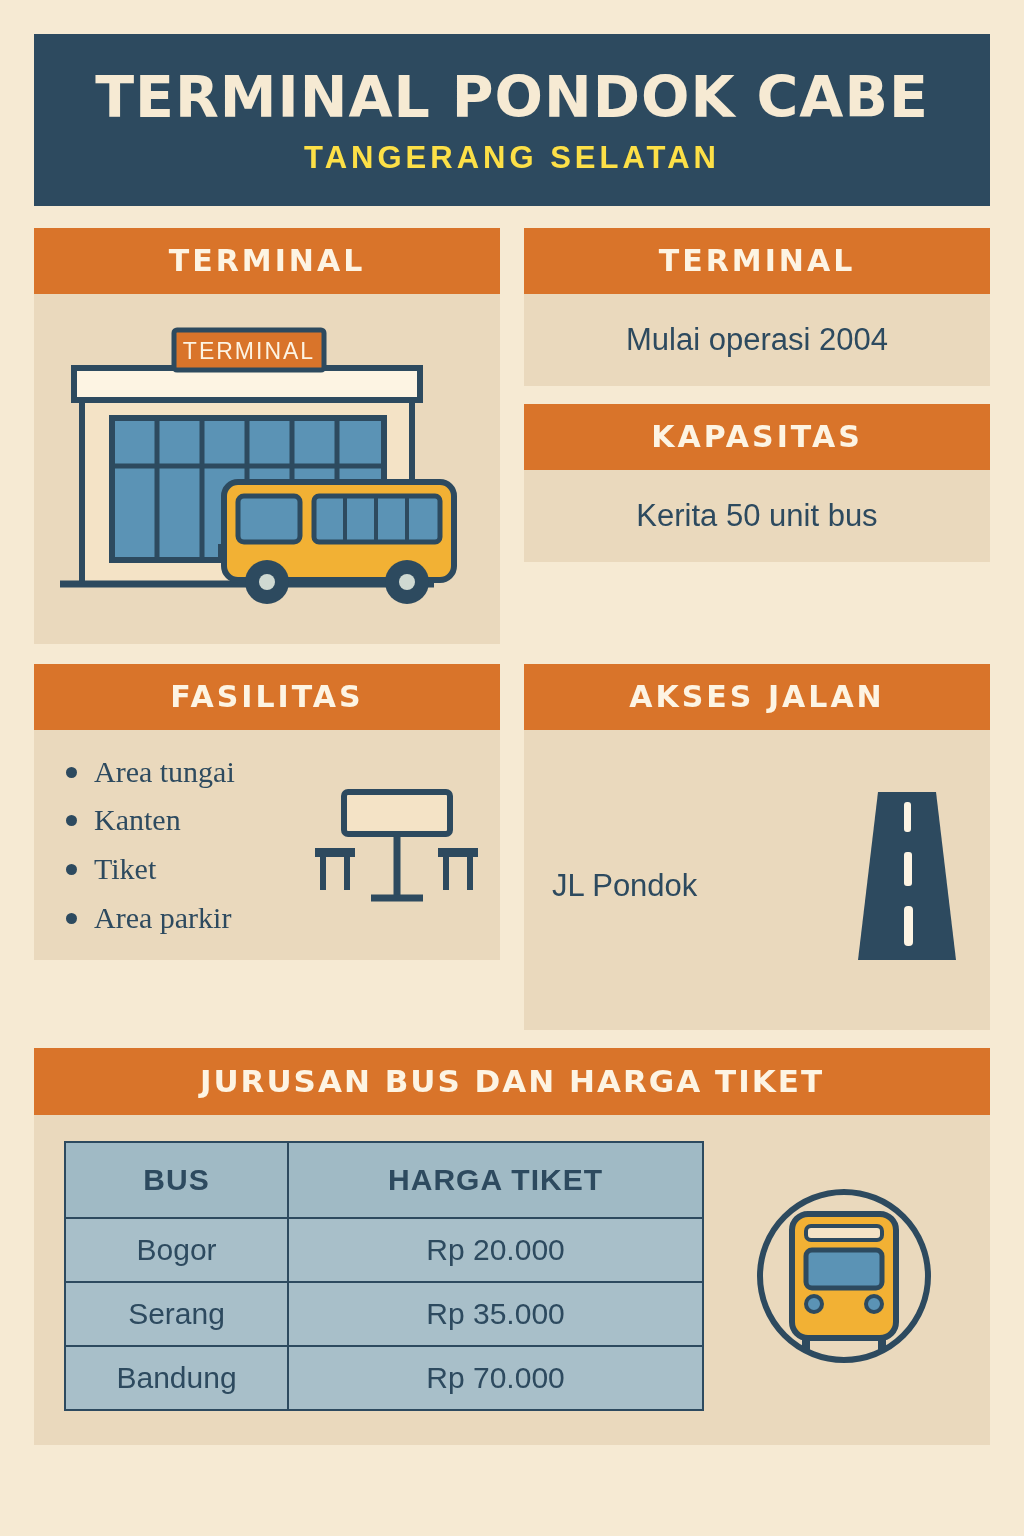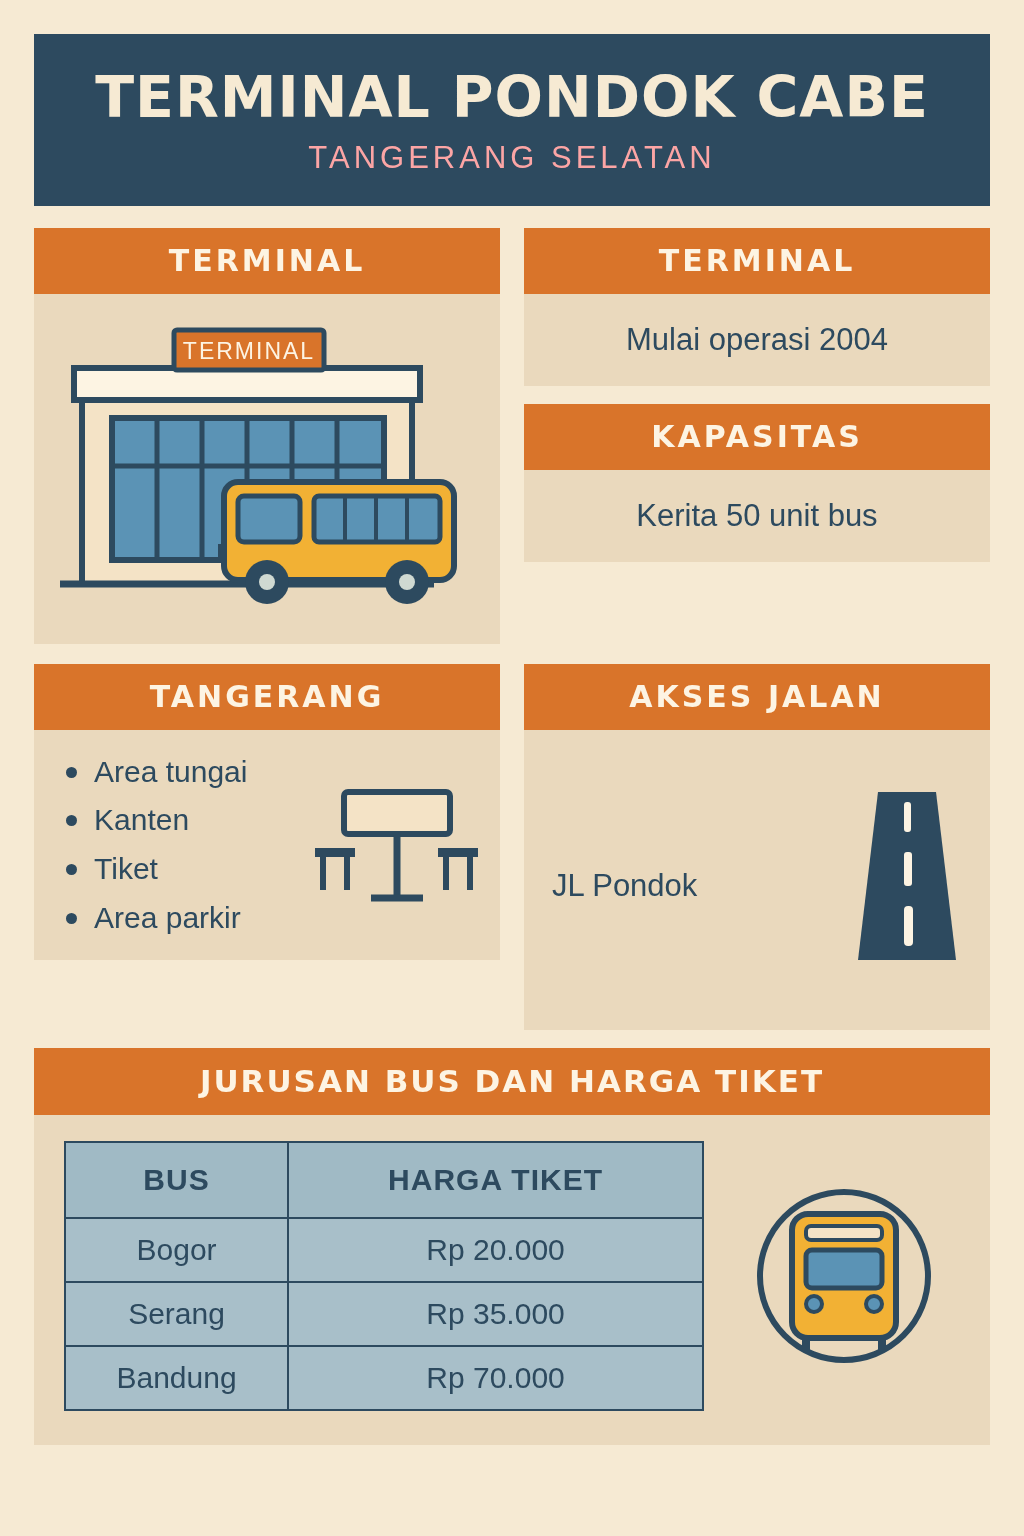--- a/index.html
+++ b/index.html
@@ -26,23 +26,23 @@
   }
   .header h1 {
     font-family: "DejaVu Sans", sans-serif;
     color: #f6ead3;
     font-size: 57px;
     font-weight: bold;
     letter-spacing: 1px;
     line-height: 1.05;
   }
   .header h2 {
-    color: #fca5a5;
+    color: #fde047;
     font-size: 31px;
-    font-weight: normal;
+    font-weight: bold;
     letter-spacing: 4px;
     margin-top: 12px;
   }
 
   
   .band {
     background: #d9742a;
     color: #fdf4e3;
     text-align: center;
     font-size: 30px;
@@ -82,20 +82,21 @@
     gap: 24px;
     margin-top: 20px;
     align-items: flex-start;
   }
   .fasilitas-body {
     background: #ead9bd;
     display: flex;
     align-items: center;
     padding: 18px 16px 18px 26px;
     min-height: 230px;
+    font-family: Liberation Serif, serif;
   }
   .fasilitas-list { flex: 1; }
   .fasilitas-list li {
     list-style: none;
     color: #2d4a5f;
     font-size: 30px;
     line-height: 1.62;
     padding-left: 34px;
     position: relative;
   }
@@ -221,21 +222,21 @@
       <div>
         <div class="band">KAPASITAS</div>
         <div class="kapasitas-text">Kerita 50 unit bus</div>
       </div>
     </div>
   </div>
 
   <div class="row2">
 
     <div class="col-left">
-      <div class="band">TANGERANG</div>
+      <div class="band">FASILITAS</div>
       <div class="fasilitas-body">
         <ul class="fasilitas-list">
           <li>Area tungai</li>
           <li>Kanten</li>
           <li>Tiket</li>
           <li>Area  parkir</li>
         </ul>
         <svg width="175" height="150" viewBox="0 0 175 150">
           <rect x="35" y="22" width="106" height="42" rx="4" fill="#f4e3c6" stroke="#2d4a5f" stroke-width="6"></rect>
           <line x1="88" y1="64" x2="88" y2="128" stroke="#2d4a5f" stroke-width="7"></line>

